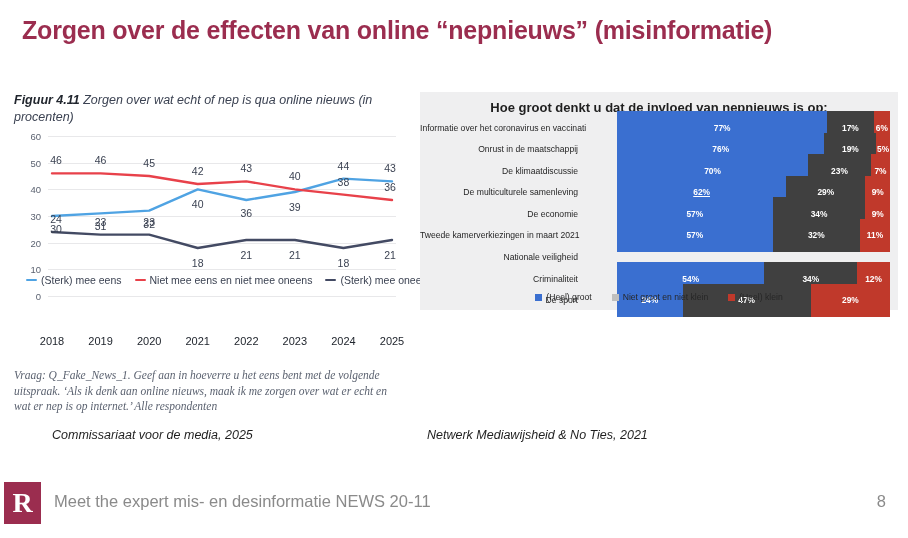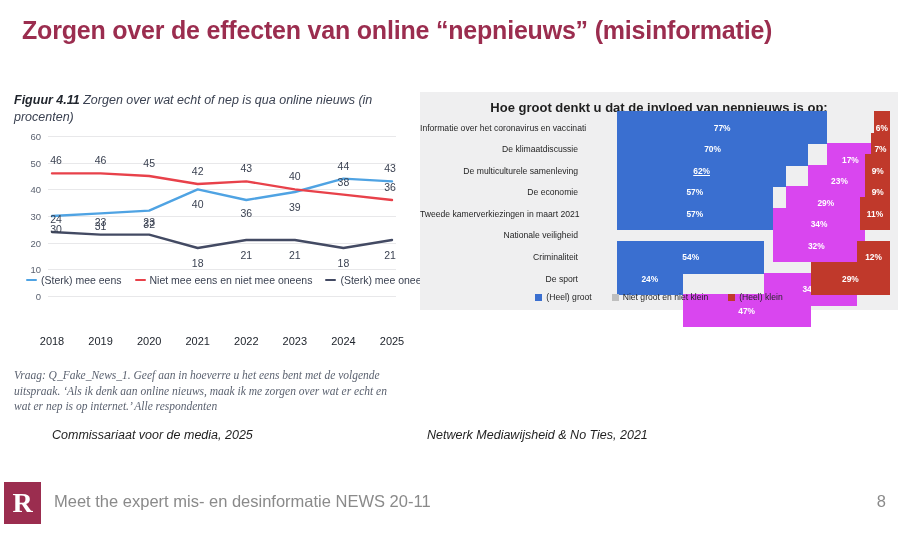--- a/index.html
+++ b/index.html
@@ -82,21 +82,21 @@
   .bar-cat {
     width: 166px; padding-right: 8px; text-align: right;
     font-size: 8.6px; color: #262626; white-space: nowrap; overflow: hidden;
   }
   .bar-track { flex: 1; height: 33px; display: flex; padding-left: 31px; }
   .seg {
     height: 100%; display: flex; align-items: center; justify-content: center;
     font-size: 8.4px; color: #ffffff; font-weight: bold; overflow: hidden;
   }
   .seg.blue { background: #3A6FD0; }
-  .seg.gray { background: #d946ef; margin-top: 32px; }
+  .seg.gray { background: #404040; }
   .seg.red  { background: #C0392B; }
 
   .bar-legend {
     position: absolute; left: 0; right: 0; bottom: 8px;
     display: flex; justify-content: center; gap: 20px; align-items: center;
     font-size: 8.6px; color: #262626; white-space: nowrap;
   }
   .bar-legend .li { display: flex; align-items: center; gap: 4px; }
   .swatch { width: 7px; height: 7px; display: inline-block; }
   .swatch.blue { background: #3A6FD0; }
@@ -219,20 +219,28 @@
     <div class="bars" id="bars">
         <div class="bar-row">
           <div class="bar-cat">Informatie over het coronavirus en vaccinatie</div>
           <div class="bar-track">
             <div class="seg blue" style="width: 77%;">77%</div>
             <div class="seg gray" style="width: 17%;">17%</div>
             <div class="seg red" style="width: 6%;">6%</div>
           </div>
         </div>
         <div class="bar-row">
+          <div class="bar-cat">Onrust in de maatschappij</div>
+          <div class="bar-track">
+            <div class="seg blue" style="width: 76%;">76%</div>
+            <div class="seg gray" style="width: 19%;">19%</div>
+            <div class="seg red" style="width: 5%;">5%</div>
+          </div>
+        </div>
+        <div class="bar-row">
           <div class="bar-cat">De klimaatdiscussie</div>
           <div class="bar-track">
             <div class="seg blue" style="width: 70%;">70%</div>
             <div class="seg gray" style="width: 23%;">23%</div>
             <div class="seg red" style="width: 7%;">7%</div>
           </div>
         </div>
         <div class="bar-row">
           <div class="bar-cat">De multiculturele samenleving</div>
           <div class="bar-track">

